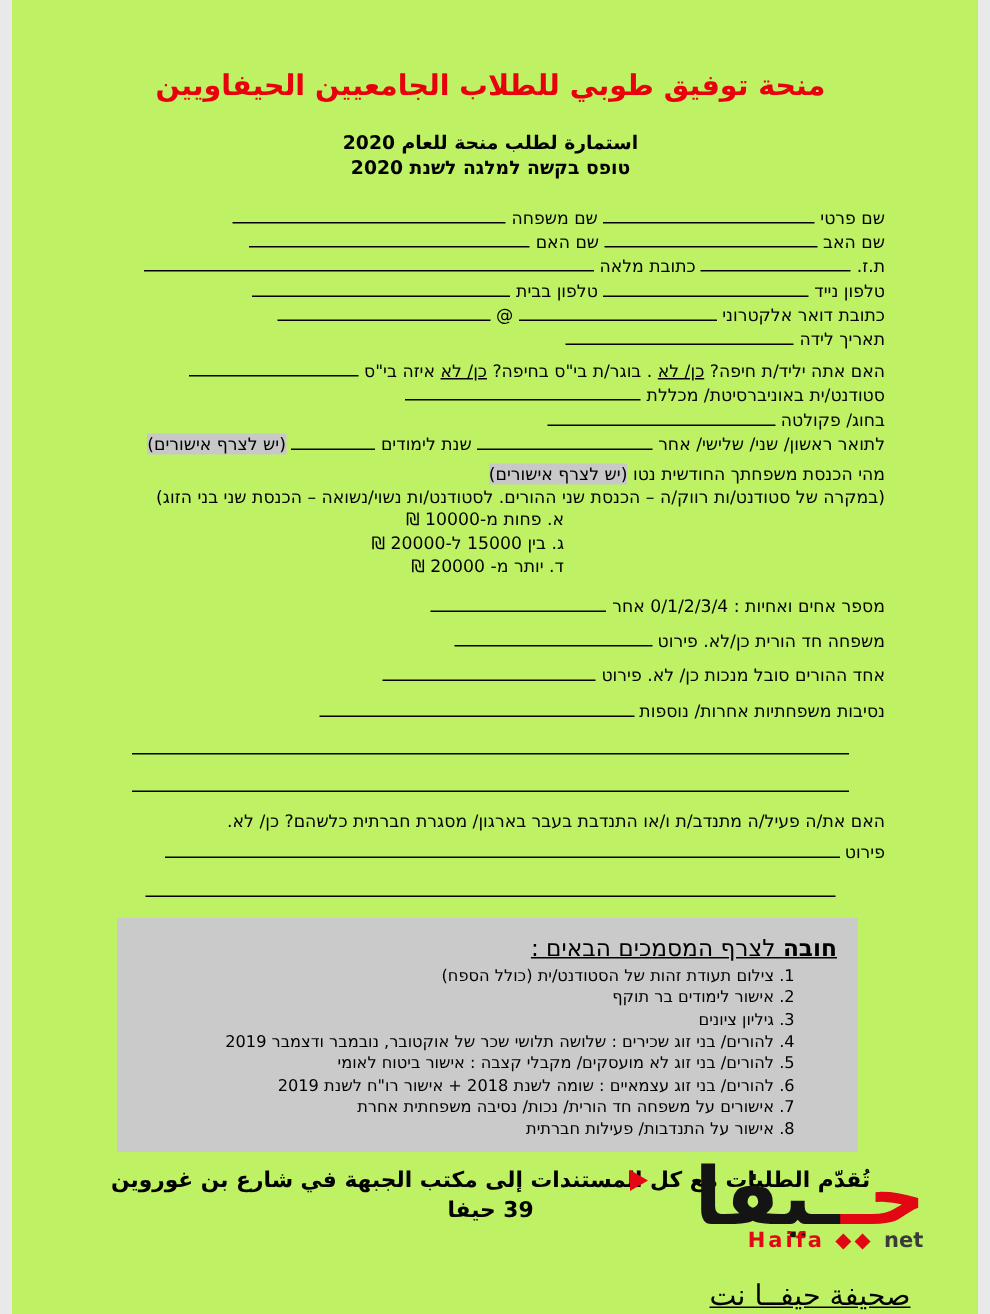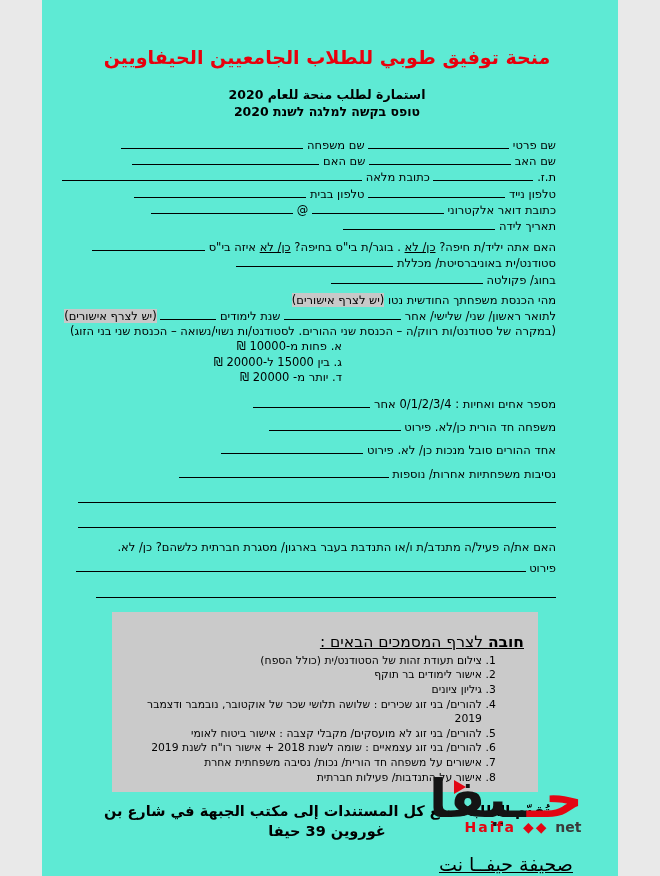--- a/index.html
+++ b/index.html
@@ -1,35 +1,35 @@
 <!DOCTYPE html>
 <html><head>
 <meta charset="utf-8">
 <style>
   html,body{margin:0;padding:0;background:#e9e9e9;}
   .page{
-    width:576px;height:876px;background:#5eead4;position:relative;overflow:hidden;
+    width:644px;height:876px;background:#bef264;position:relative;overflow:hidden;
     margin:0 auto;font-family:"DejaVu Sans",sans-serif;color:#000;direction:rtl;
   }
   .content{padding:44px 62px 0 56px;}
   .title-ar{color:#e8000d;font-weight:bold;font-size:19px;text-align:center;line-height:27px;}
   .title-he{color:#e8000d;font-weight:bold;font-size:23px;text-align:center;line-height:31px;}
   .subtitle{margin-top:15px;text-align:center;font-weight:bold;font-size:12.5px;line-height:17px;}
   .form{margin-top:17px;font-size:11.5px;line-height:15.2px;}
   .r{white-space:nowrap;}
   .bl{display:inline-block;border-bottom:1px solid #000;height:11px;vertical-align:baseline;}
   .u{text-decoration:underline;}
   .hl{background:#c8c8c8;}
   .mt5{margin-top:5px;}
   .mt8{margin-top:8px;}
   .options{margin-right:214px;}
   .spaced{margin-top:11px;}
   .spaced .r{margin-bottom:7px;}
   .fullline{text-align:center;margin-top:9px;}
-  .docbox{background:#cacaca;margin:10px 18px 0 14px;padding:20px 10px 7px 6px;}
+  .docbox{background:#cacaca;margin:10px 18px 0 14px;padding:10px 10px 7px 6px;}
   .docbox h2{margin:1px 4px 3px 0;font-size:15.5px;font-weight:normal;text-decoration:underline;}
   .docbox h2 .b{font-weight:bold;}
   .docbox ol{margin:0;padding:0 46px 0 0;font-size:10.8px;line-height:14.6px;}
   .submission{text-align:center;margin-top:9px;}
   .sub-ar-bold{font-weight:bold;font-size:14.5px;line-height:20px;}
   .sub-ar{font-size:11.5px;line-height:16px;margin-top:1px;}
   .watermark{position:absolute;right:0;bottom:1px;width:224px;text-align:center;z-index:5;}
   .wm-logo{font-weight:bold;font-size:53px;line-height:58px;letter-spacing:-3px;color:#141414;white-space:nowrap;}
   .wm-logo .red{color:#e30613;}
   .wm-mini{direction:ltr;font-size:14px;font-weight:bold;color:#e30613;letter-spacing:2px;margin:-9px 0 0 34px;}
@@ -105,30 +105,30 @@
       <div class="r">
         <span>סטודנט/ית באוניברסיטת/ מכללת</span>
         <span class="bl" style="width:157px"></span>
       </div>
 
       <div class="r">
         <span>בחוג/ פקולטה</span>
         <span class="bl" style="width:152px"></span>
       </div>
 
-      <div class="r mt5">
-        <span>מהי הכנסת משפחתך החודשית נטו</span>
-        <span class="hl">(יש לצרף אישורים)</span>
-      </div>
-
       <div class="r">
         <span>לתואר ראשון/ שני/ שלישי/ אחר</span>
         <span class="bl" style="width:117px"></span>
         <span>שנת לימודים</span>
         <span class="bl" style="width:56px"></span>
+        <span class="hl">(יש לצרף אישורים)</span>
+      </div>
+
+      <div class="r mt5">
+        <span>מהי הכנסת משפחתך החודשית נטו</span>
         <span class="hl">(יש לצרף אישורים)</span>
       </div>
       <div class="r">(במקרה של סטודנט/ות רווק/ה – הכנסת שני ההורים. לסטודנט/ות נשוי/נשואה – הכנסת שני בני הזוג)</div>
 
       <div class="options">
         <div class="r">א.  פחות מ-10000 ₪</div>
         <div class="r">ג.  בין 15000 ל-20000 ₪</div>
         <div class="r">ד.  יותר מ- 20000 ₪</div>
       </div>
 

